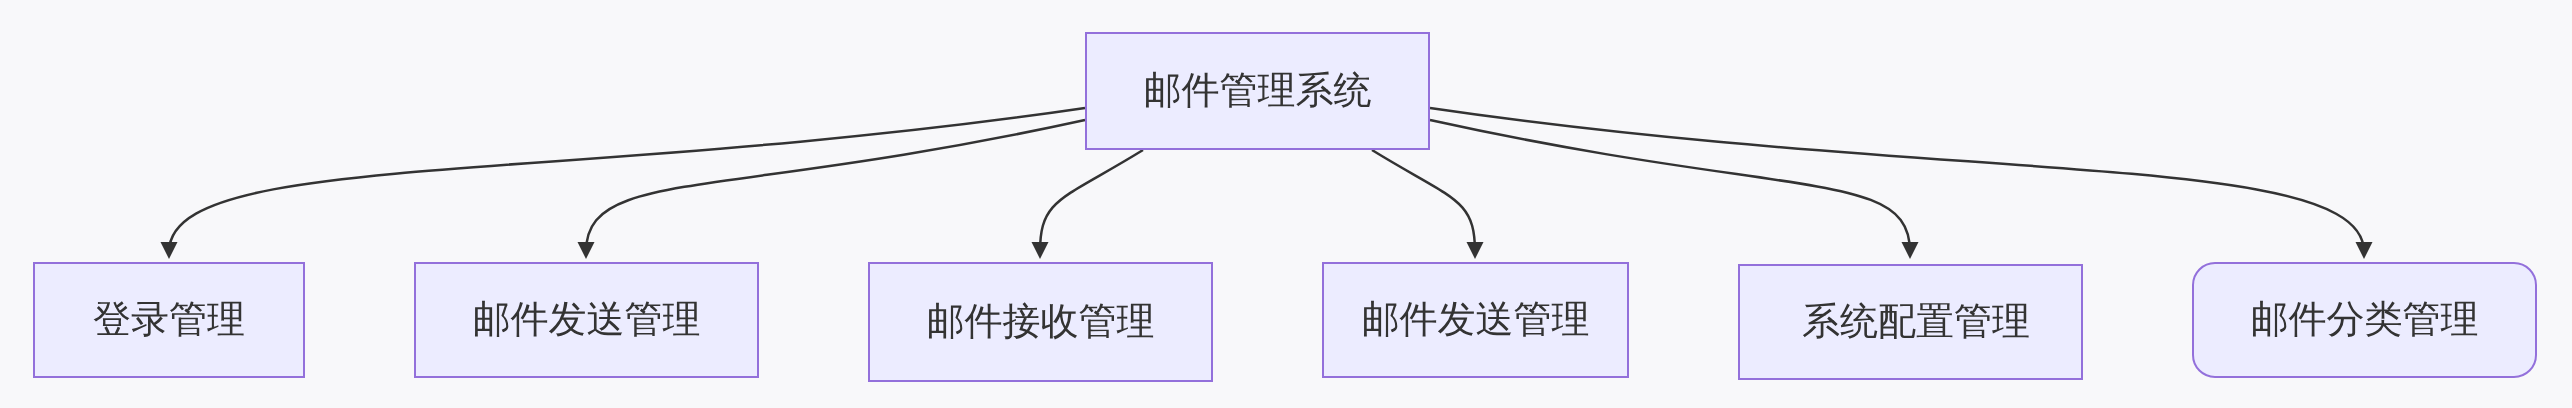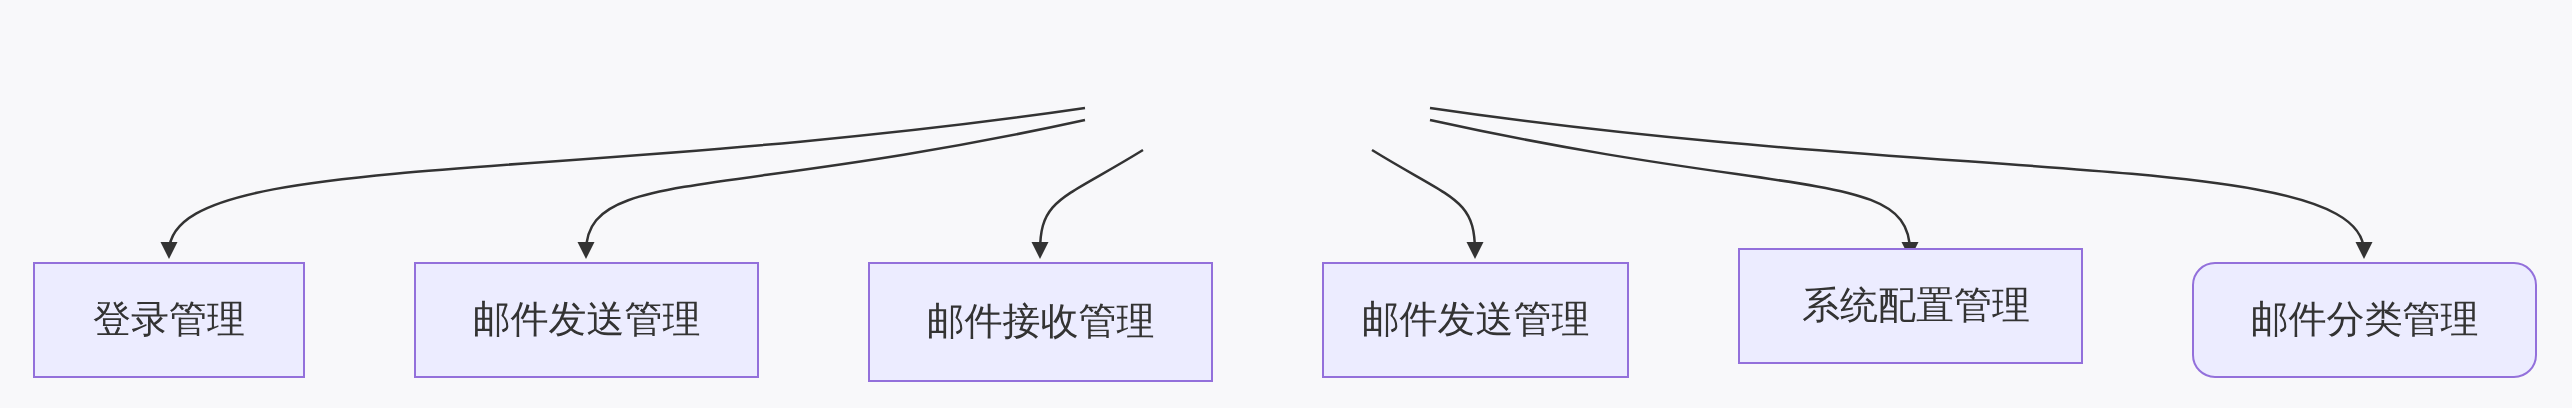--- a/index.html
+++ b/index.html
@@ -35,21 +35,21 @@
     font-size: 38px;
     line-height: 1.2;
     white-space: nowrap;
     text-align: center;
   }
   .node-root     { left: 1085px; top: 32px;  width: 345px; height: 118px; }
   .node-login    { left: 33px;   top: 262px; width: 272px; height: 116px; }
   .node-send     { left: 414px;  top: 262px; width: 345px; height: 116px; }
   .node-receive  { left: 868px;  top: 262px; width: 345px; height: 120px; }
   .node-contacts { left: 1322px; top: 262px; width: 307px; height: 116px; }
-  .node-config   { left: 1738px; top: 248px; width: 345px; height: 116px; padding-left: 11px; }
+  .node-config   { left: 1738px; top: 264px; width: 345px; height: 116px; padding-left: 11px; }
   .node-category { left: 2192px; top: 262px; width: 345px; height: 116px; border-radius: 23px; }
   .edge {
     fill: none;
     stroke: #333333;
     stroke-width: 2.5px;
   }
 </style>
 </head>
 <body>
 
@@ -62,20 +62,23 @@
       </marker>
     </defs>
     <path class="edge" marker-end="url(#arrow)" d="M 1085,108 C 560,185 169,150 169,252"></path>
     <path class="edge" marker-end="url(#arrow)" d="M 1085,120 C 720,200 586,168 586,252"></path>
     <path class="edge" marker-end="url(#arrow)" d="M 1143,150 C 1062,200 1040,198 1040,252"></path>
     <path class="edge" marker-end="url(#arrow)" d="M 1372,150 C 1453,200 1475,198 1475,252"></path>
     <path class="edge" marker-end="url(#arrow)" d="M 1430,120 C 1793,200 1910,168 1910,252"></path>
     <path class="edge" marker-end="url(#arrow)" d="M 1430,108 C 1955,185 2364,150 2364,252"></path>
   </svg>
 
+  <div class="node node-root">
+    <span>邮件管理系统</span>
+  </div>
 
   <div class="node node-login">
     <span>登录管理</span>
   </div>
 
   <div class="node node-send">
     <span>邮件发送管理</span>
   </div>
 
   <div class="node node-receive">

